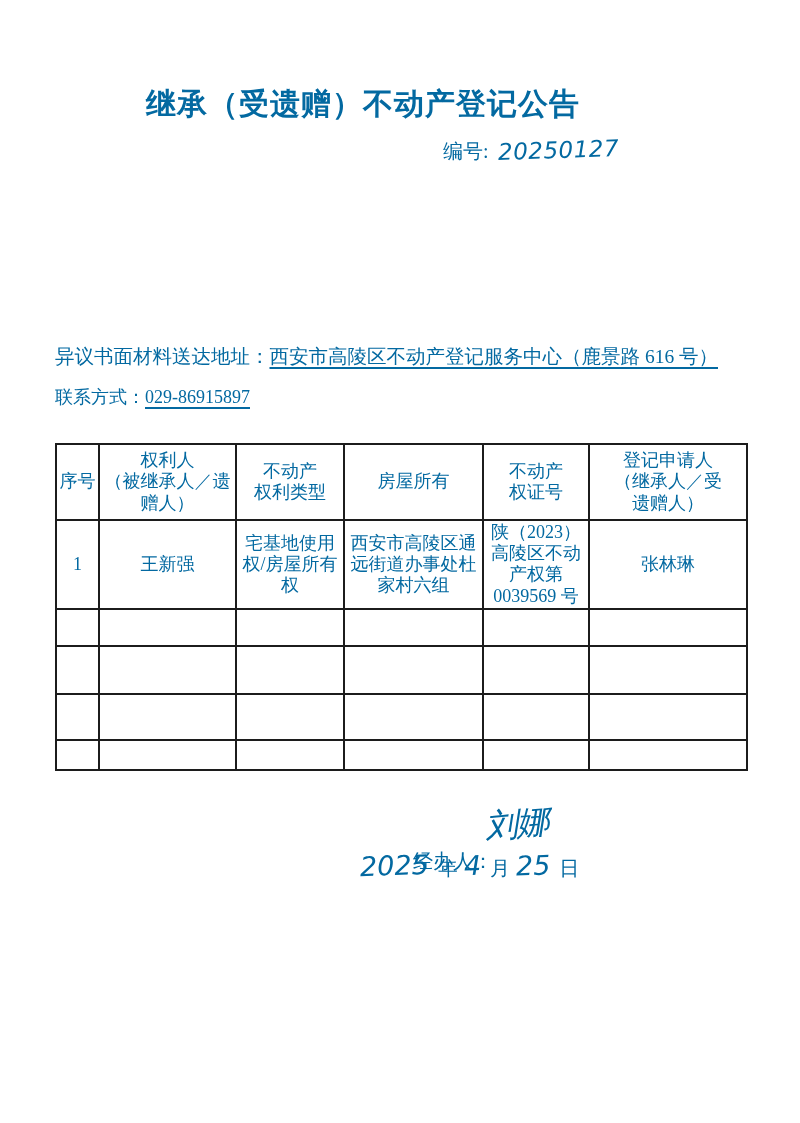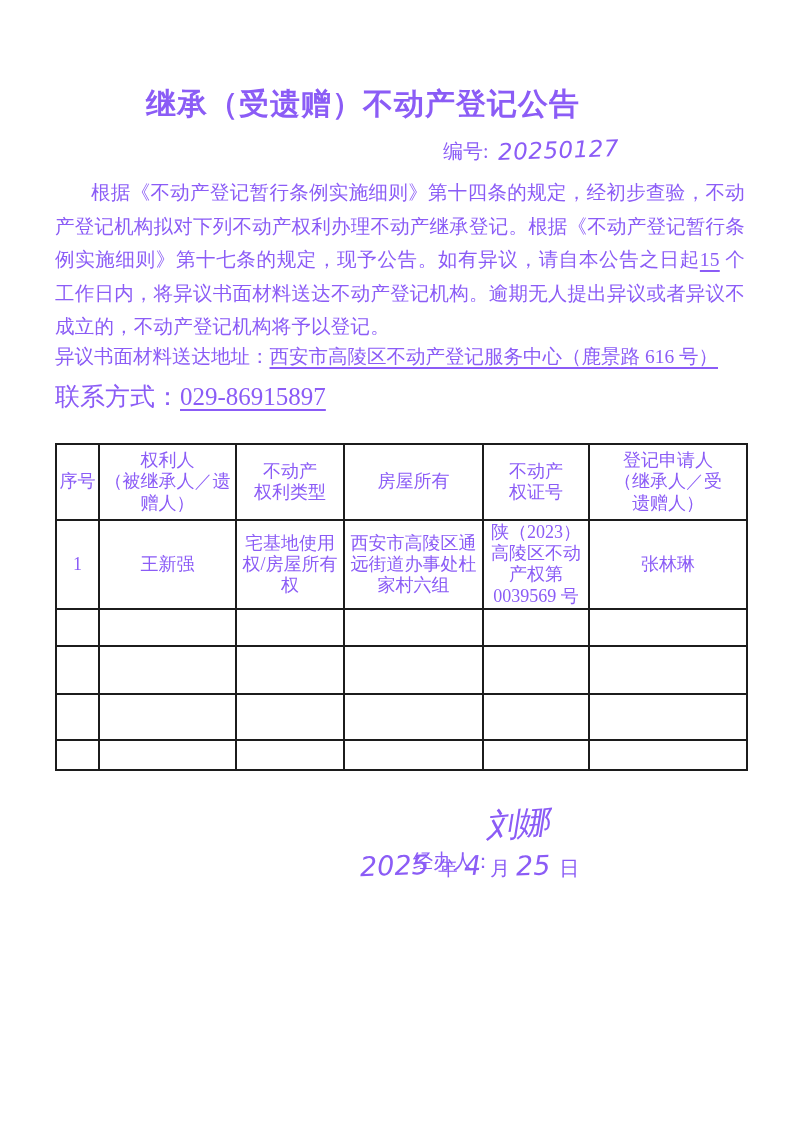--- a/index.html
+++ b/index.html
@@ -1,21 +1,21 @@
 <!DOCTYPE html>
 <html><head>
 <meta charset="utf-8">
 <style>
   html,body{margin:0;padding:0;background:#888;}
   .page{
     position:relative;
     width:800px;height:1123px;
     margin:0 auto;
     background:#ffffff;
-    color:#8b5cf6;
+    color:#0369a1;
     font-family:"Liberation Serif","DejaVu Serif",serif;
     overflow:hidden;
   }
   .title{
     position:absolute;top:84px;left:0;width:726px;
     margin:0;text-align:center;
     font-size:30px;font-weight:bold;letter-spacing:1px;
   }
   .serial{position:absolute;top:137px;left:443px;white-space:nowrap;}
   .serial-label{font-size:20px;font-weight:normal;}
@@ -25,21 +25,21 @@
     display:inline-block;
   }
   .serial-value{font-size:23px;margin-left:5px;transform:rotate(-2deg);letter-spacing:0.5px;}
   .body-para{
     position:absolute;top:176px;left:55px;width:690px;margin:0;
     font-size:19.5px;line-height:33.5px;
     text-align:justify;text-indent:36px;letter-spacing:0.2px;
   }
   .u{text-decoration:underline;text-underline-offset:4px;text-decoration-thickness:1.5px;text-align:center;}
   .addr-line{position:absolute;top:344px;left:55px;width:720px;font-size:19.5px;line-height:26px;}
-  .contact-line{position:absolute;top:384px;left:55px;font-size:25px;line-height:26px;}
+  .contact-line{position:absolute;top:384px;left:55px;font-size:18px;line-height:26px;}
   table.reg{
     position:absolute;top:443px;left:55px;width:691px;
     border-collapse:collapse;table-layout:fixed;
   }
   table.reg th,table.reg td{
     border:2px solid #1c1c1c;
     font-weight:normal;
     text-align:center;vertical-align:middle;
     font-size:18px;line-height:1.18;
     padding:1px 2px;
@@ -74,21 +74,20 @@
 
 <div class="page">
 
   <h1 class="title">继承（受遗赠）不动产登记公告</h1>
 
   <div class="serial">
     <span class="serial-label">编号:</span>
     <span class="serial-value handwrite">20250127</span>
   </div>
 
-  <p class="body-para"><span>根据《不动产登记暂行条例实施细则》第十四条的规定，经初步查验，不动产登记机构拟对下列不动产权利办理不动产继承登记。根据《不动产登记暂行条例实施细则》第十七条的规定，现予公告。如有异议，请自本公告之日起</span><span class="u">15</span><span> 个工作日内，将异议书面材料送达不动产登记机构。逾期无人提出异议或者异议不成立的，不动产登记机构将予以登记。</span></p>
 
   <div class="addr-line">
     <span>异议书面材料送达地址：</span><span class="u">西安市高陵区不动产登记服务中心（鹿景路 616 号）</span>
   </div>
 
   <div class="contact-line">
     <span>联系方式：</span><span class="u">029-86915897</span>
   </div>
 
   <table class="reg">

